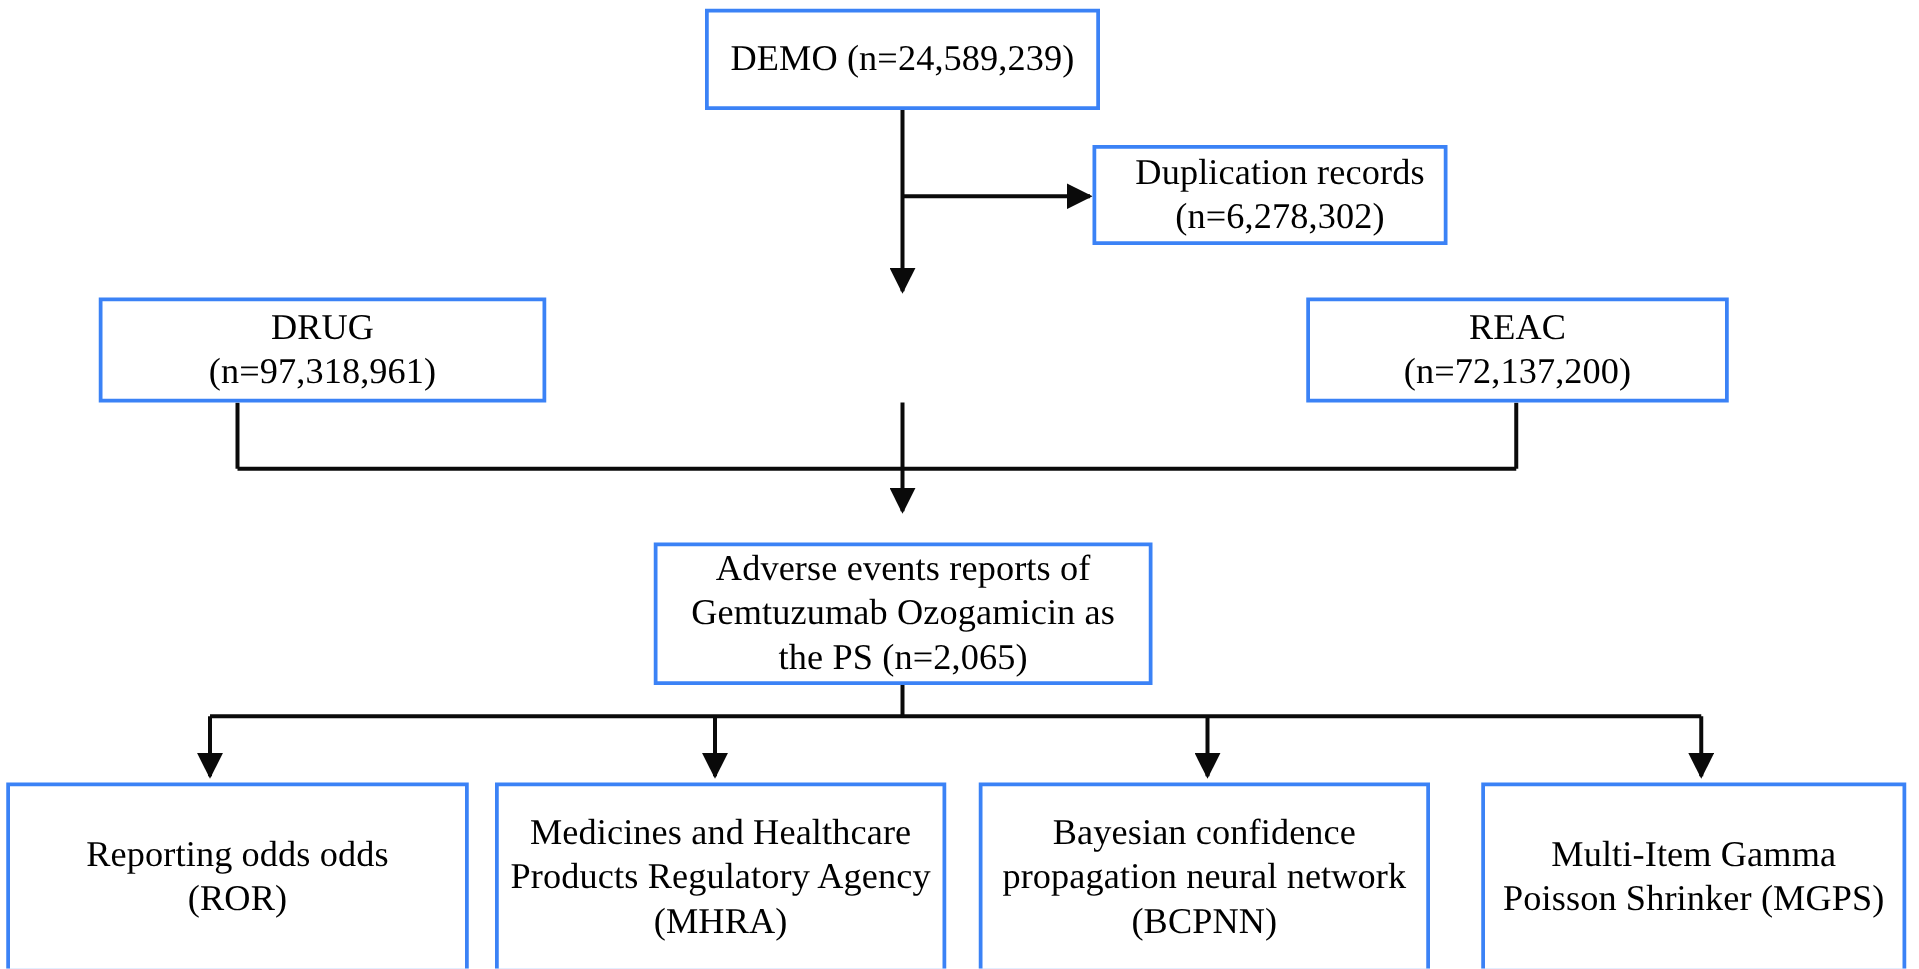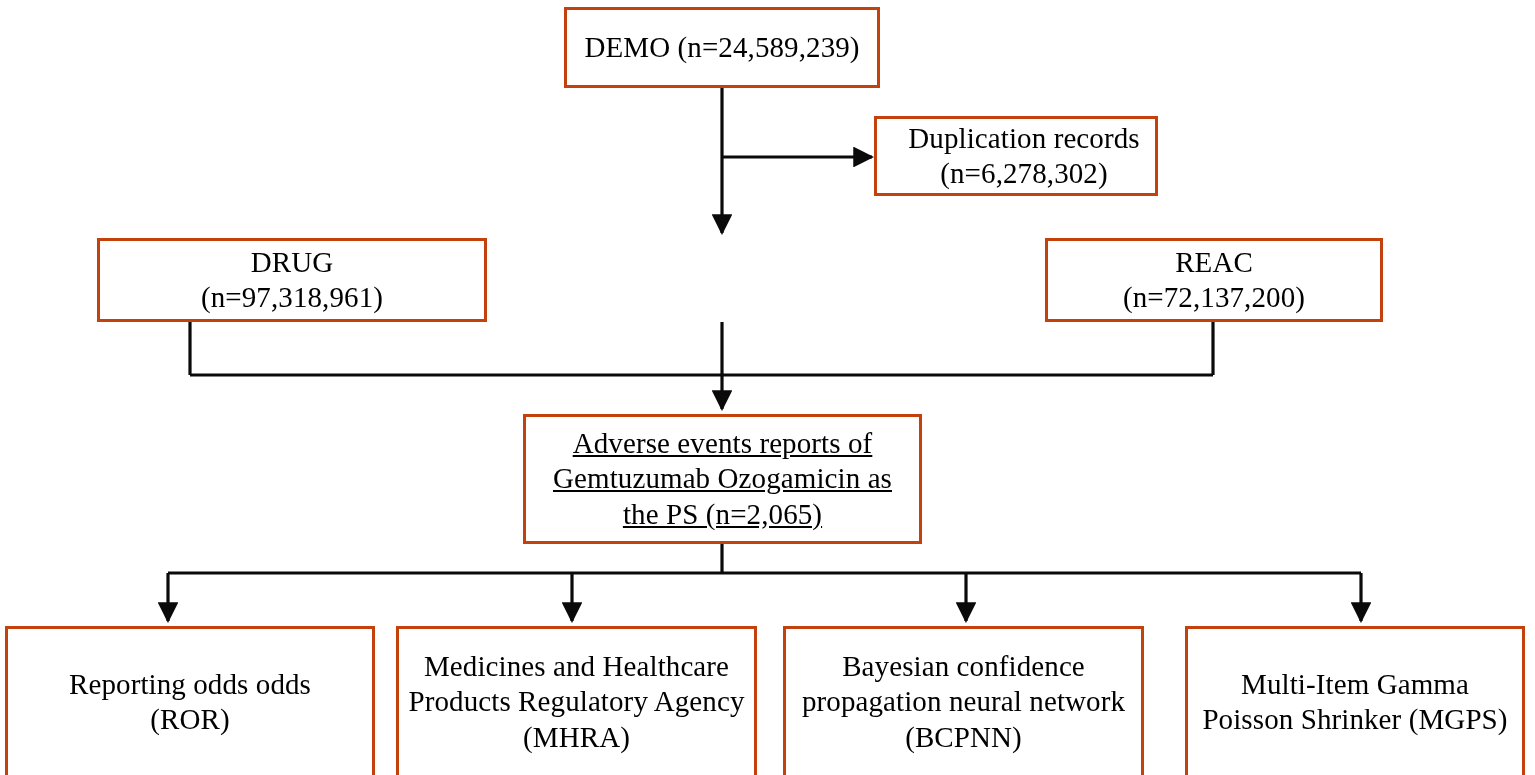--- a/index.html
+++ b/index.html
@@ -19,21 +19,21 @@
     position: absolute;
     top: 0;
     left: 0;
     width: 1535px;
     height: 775px;
     display: block;
   }
   .node-box {
     position: absolute;
     box-sizing: border-box;
-    border: 3px solid #c2410c;
+    border: 3px solid #3b82f6;
     background: #ffffff;
     display: flex;
     align-items: center;
     justify-content: center;
     text-align: center;
   }
   .node-label {
     display: block;
     width: 100%;
     padding: 0 6px;
@@ -84,32 +84,32 @@
 
   <div class="node-box" style="left:564px; top:7px; width:316px; height:81px;">
     <span class="node-label">DEMO (n=24,589,239)</span>
   </div>
 
   <div class="node-box" style="left:874px; top:116px; width:284px; height:80px;padding-left:16px;">
     <span class="node-label">Duplication records
 (n=6,278,302)</span>
   </div>
 
-  <div class="node-box" style="left:97px; top:238px; width:390px; height:84px;">
+  <div class="node-box" style="left:79px; top:238px; width:358px; height:84px;">
     <span class="node-label">DRUG
 (n=97,318,961)</span>
   </div>
 
 
   <div class="node-box" style="left:1045px; top:238px; width:338px; height:84px;">
     <span class="node-label">REAC
 (n=72,137,200)</span>
   </div>
 
-  <div class="node-box" style="left:523px; top:414px; width:399px; height:130px;text-decoration:underline;">
+  <div class="node-box" style="left:523px; top:434px; width:399px; height:114px;">
     <span class="node-label">Adverse events reports of
 Gemtuzumab Ozogamicin as
 the PS (n=2,065)</span>
   </div>
 
   <div class="node-box" style="left:5px; top:626px; width:370px; height:152px;">
     <span class="node-label">Reporting odds odds
 (ROR)</span>
   </div>
 

